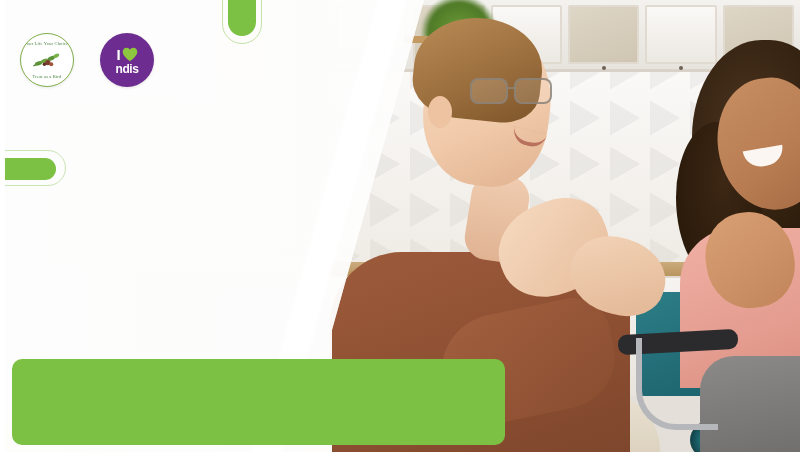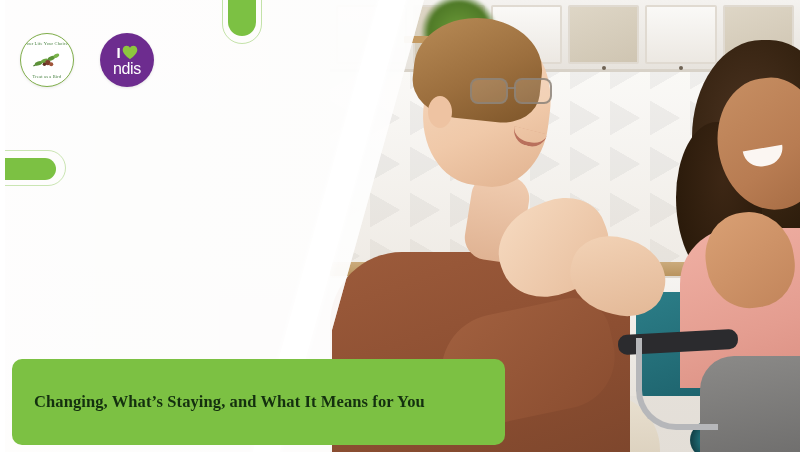--- a/index.html
+++ b/index.html
@@ -298,21 +298,21 @@
     align-items:center; justify-content:center;
     color:#fff; line-height:1;
     box-shadow:0 1px 3px rgba(0,0,0,.10);
   }
   .ndis-top {
     display:flex; align-items:center; gap:1px;
     font-size:15px; font-weight:700; margin-top:2px;
   }
   .heart { width:16px; height:15px; display:block; }
   .ndis-word {
-    font-size:16px; font-weight:400; letter-spacing:-.4px; margin-top:1px;
+    font-size:12px; font-weight:700; letter-spacing:-.4px; margin-top:1px;
   }
 
   
   .title-card {
     position:absolute; left:12px; top:359px;
     width:493px; height:86px;
     background:#7cc143;
     border-radius:10px;
     padding:12px 22px 12px 22px;
     z-index:45;
@@ -427,18 +427,17 @@
         <span>I</span>
         <svg class="heart" viewBox="0 0 24 22">
           <path d="M12 21 C12 21 1 13.6 1 7.2 C1 3.4 3.9 1 7 1 C9.3 1 11.1 2.3 12 3.9 C12.9 2.3 14.7 1 17 1 C20.1 1 23 3.4 23 7.2 C23 13.6 12 21 12 21 Z" fill="#8dc63f"></path>
         </svg>
       </span>
       <span class="ndis-word">ndis</span>
     </div>
   </div>
 
   <div class="title-card">
-    <div class="title-line">Changing, What’s Staying, and What It Means for You</div>
   </div>
 
   <div class="frame-bottom"></div>
   <div class="frame-left"></div>
 </div>
 
 </body></html>

